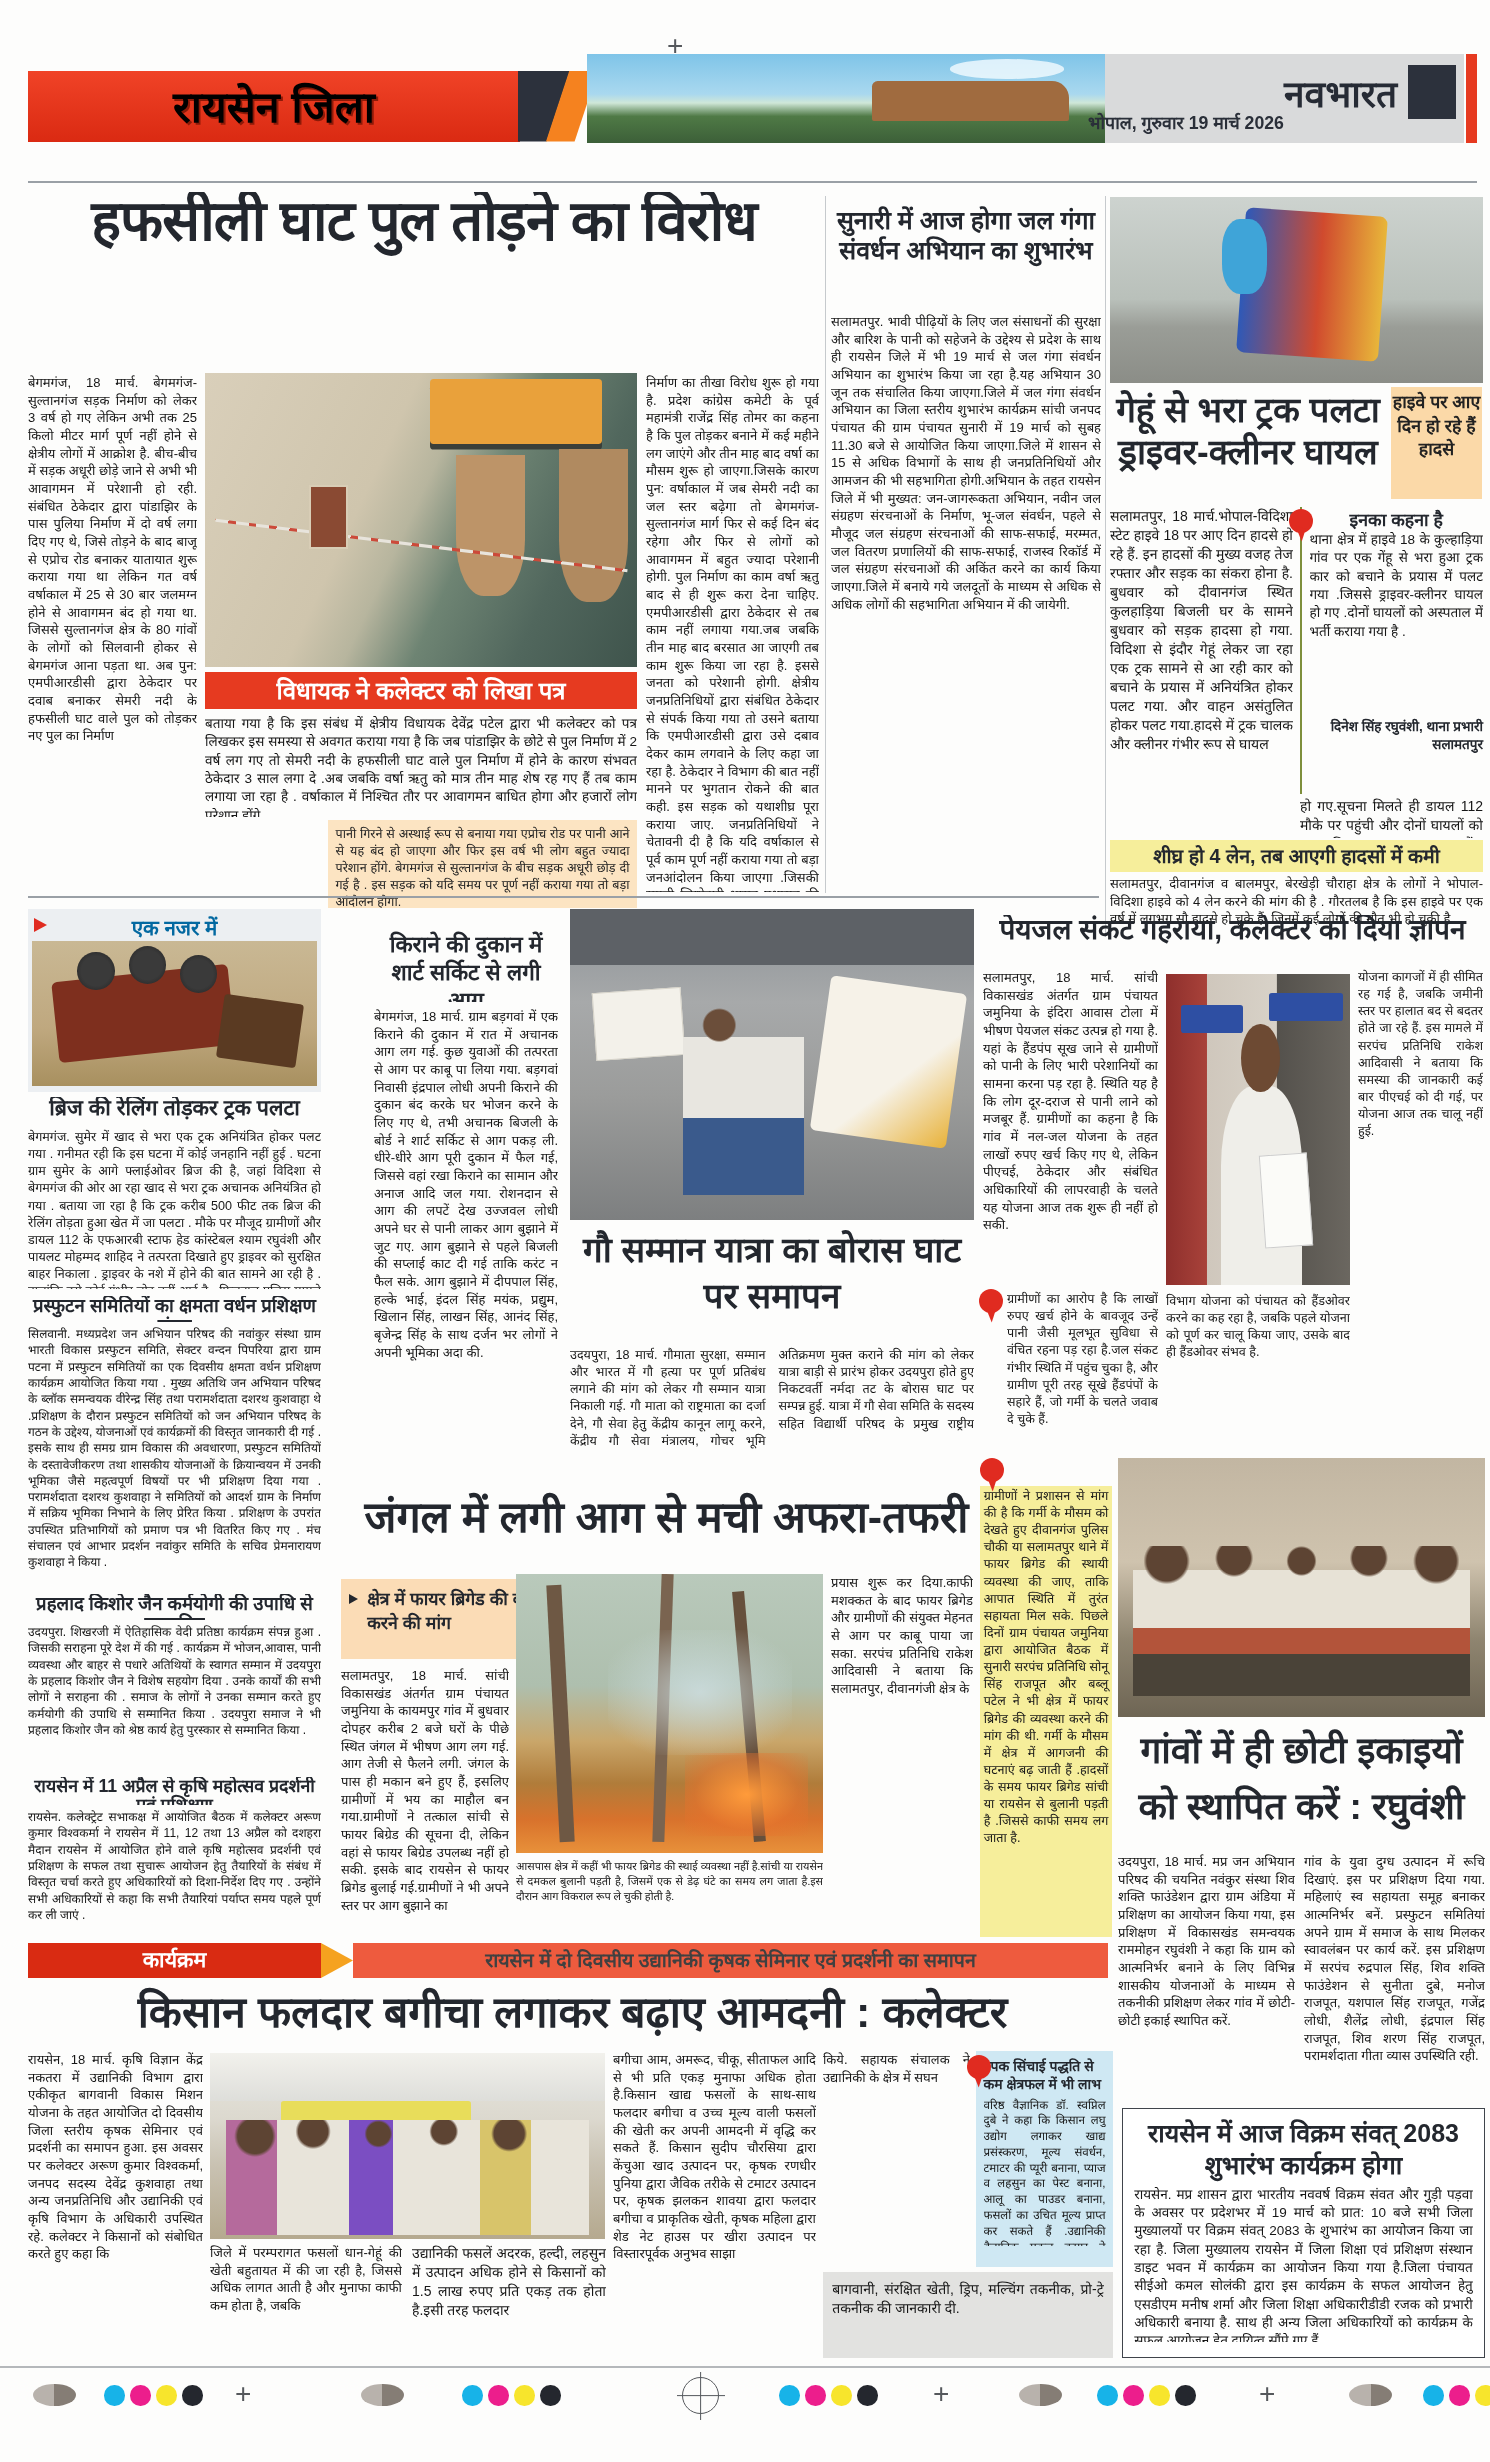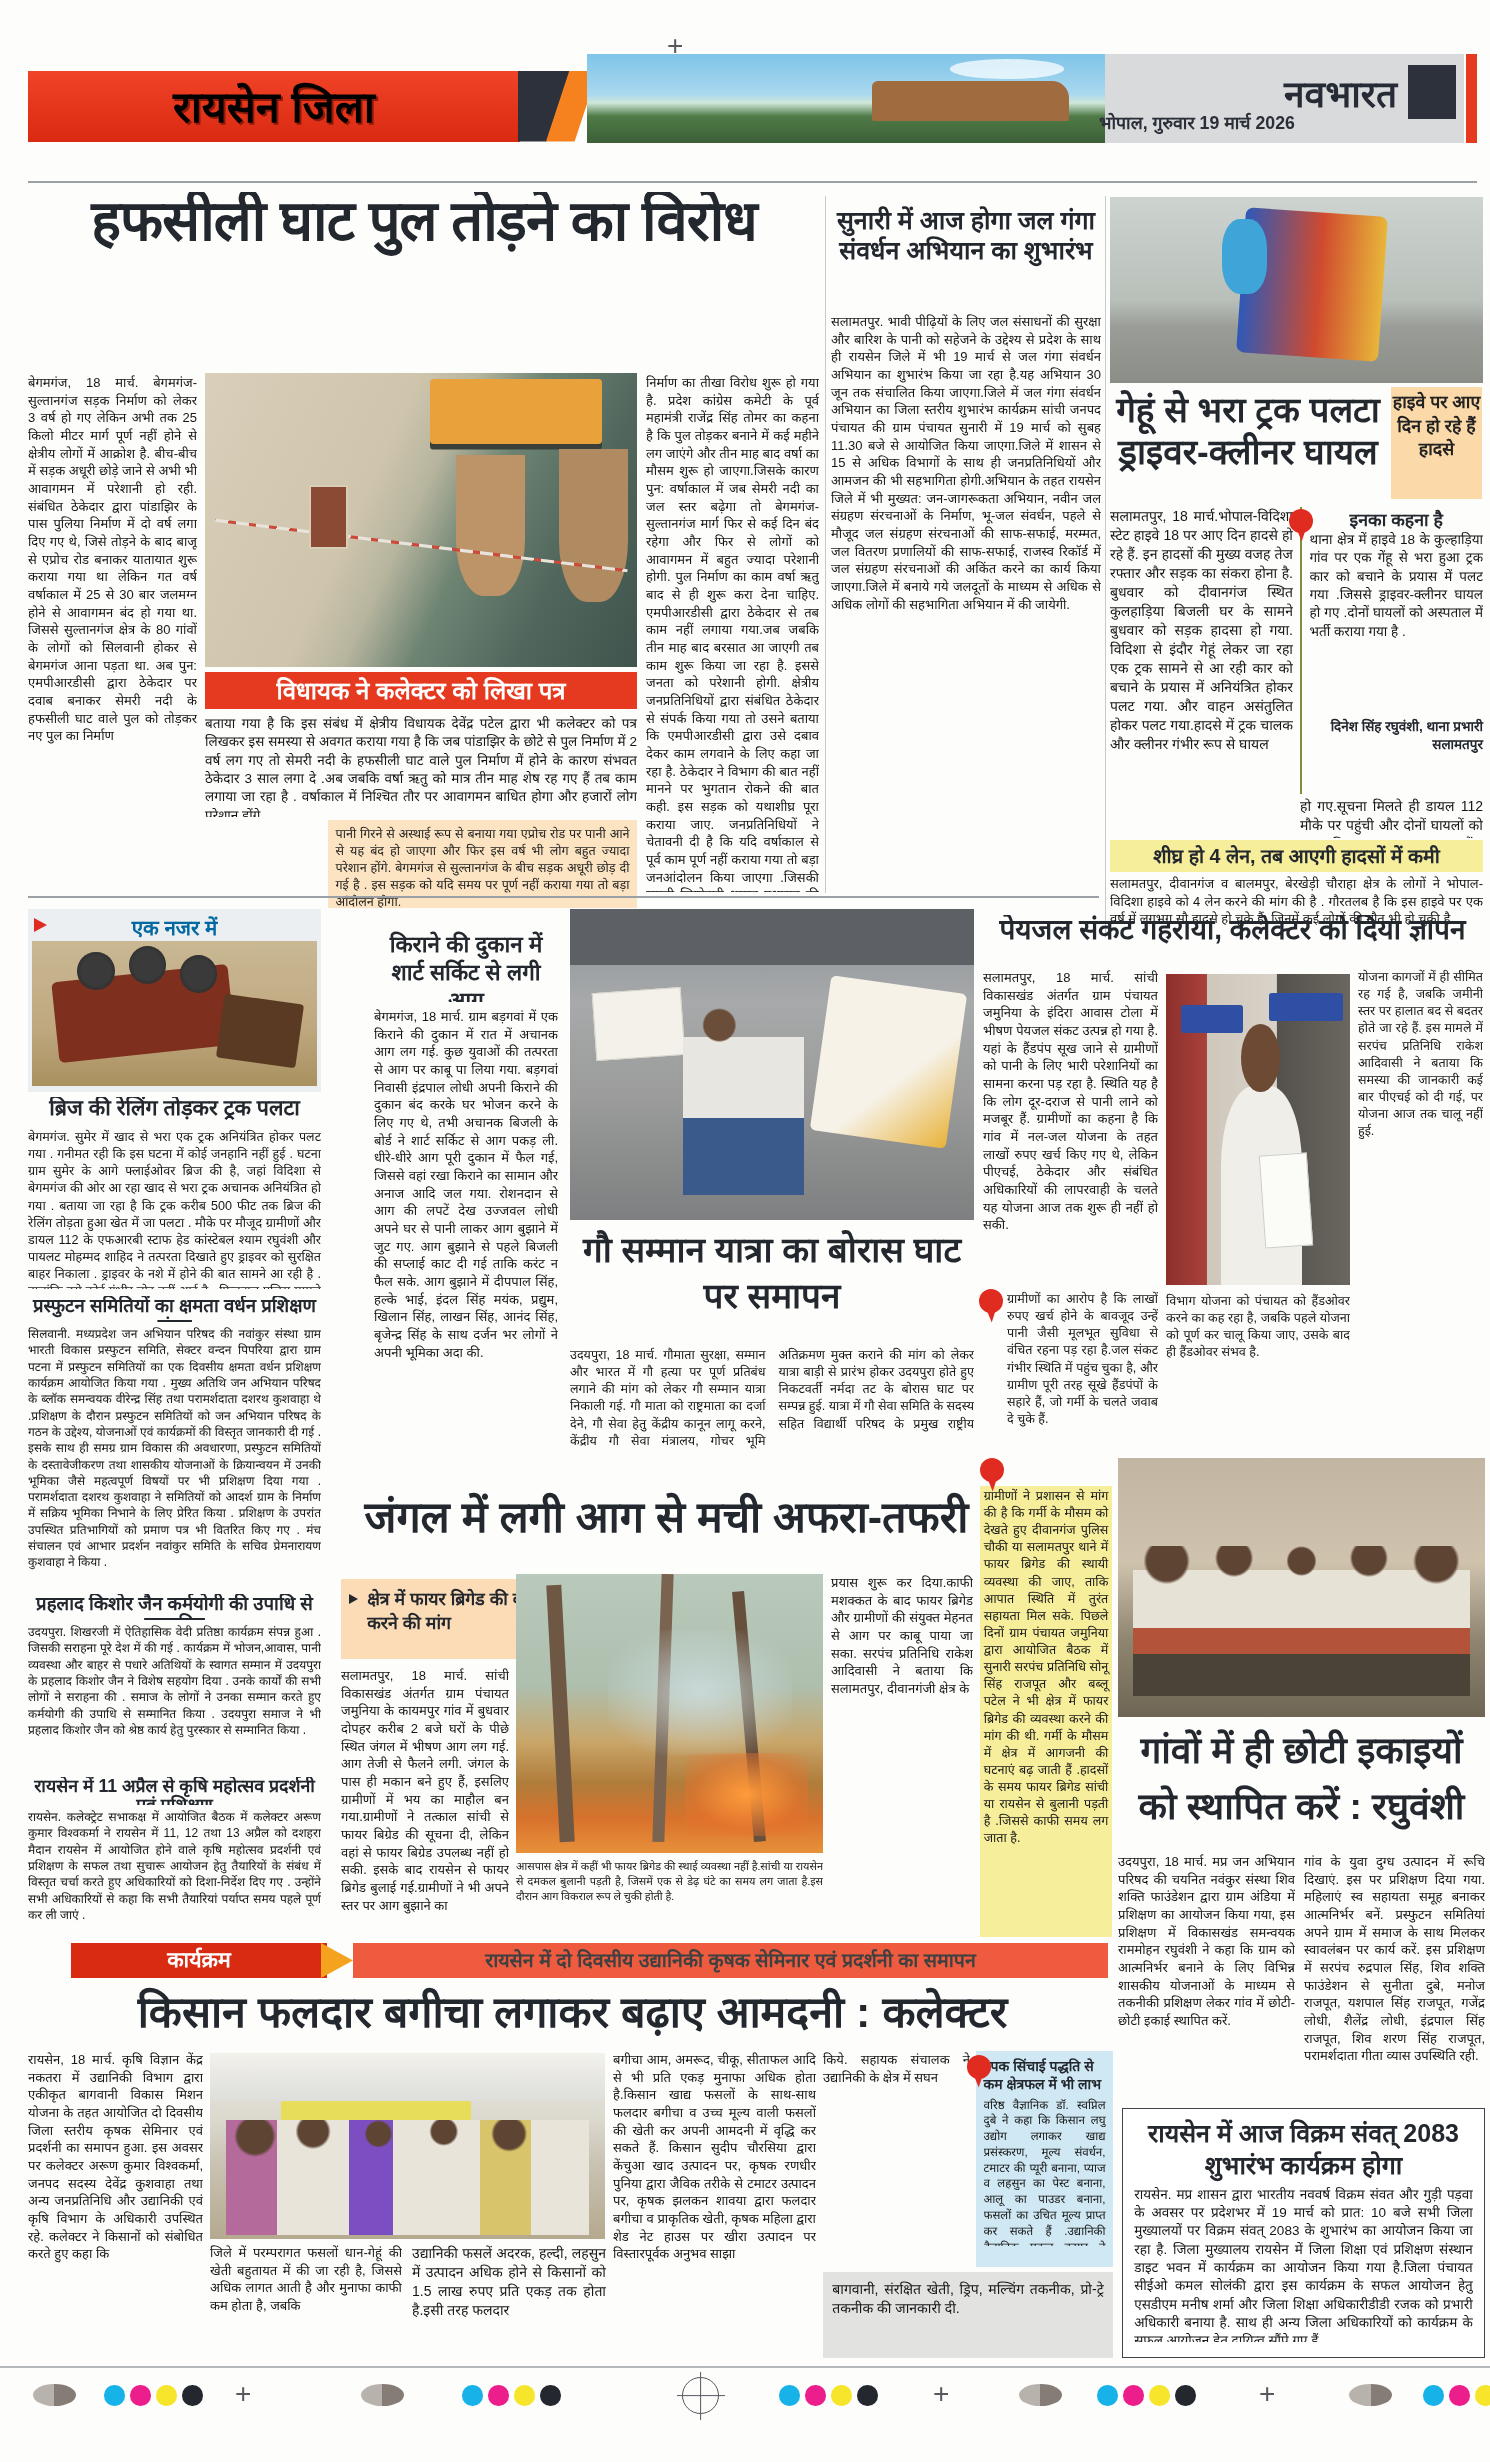--- a/index.html
+++ b/index.html
@@ -39,21 +39,21 @@
     <div class="abs" style="left:546px;top:18.6px;width:52px;height:71px;background:#f5821f;clip-path:polygon(45% 0,100% 0,55% 100%,0 100%);"></div>
     <div class="abs ph" style="left:587px;top:1.9px;width:518px;height:89px;
                 background:
                  linear-gradient(180deg,#7fc4e8 0%,#a9d8ef 45%,#cfe7d8 55%,#4f7a46 70%,#3c5f38 100%);">
       <div class="abs" style="left:55%;top:30%;width:38%;height:45%;background:#a06b3f;border-radius:5.6px 17px 1.9px 1.9px;"></div>
       <div class="abs" style="left:70%;top:6%;width:22%;height:22%;background:#f4fbff;border-radius:50%;opacity:.8;"></div>
     </div>
     <div class="abs" style="left:1105px;top:1.9px;width:359px;height:89px;background:#d9dadb;"></div>
     <div class="abs" style="left:1136px;top:15px;width:261px;text-align:right;font-size:37px;font-weight:bold;color:#262b35;
                 font-family:'Liberation Serif','DejaVu Serif',serif;">नवभारत</div>
-    <div class="abs" style="left:1099px;top:58px;width:298px;text-align:left;font-size:17.7px;font-weight:bold;color:#2a2f39;">भोपाल, गुरुवार 19 मार्च 2026</div>
+    <div class="abs" style="left:1037px;top:58px;width:298px;text-align:center;font-size:17.7px;font-weight:bold;color:#2a2f39;">भोपाल, गुरुवार 19 मार्च 2026</div>
     <div class="abs" style="left:1408px;top:13px;width:48px;height:54px;background:#2c313c;"></div>
     <div class="abs" style="left:1466px;top:1.9px;width:11.2px;height:89px;background:#e63a20;"></div>
   </div>
 
   <div class="abs rule" style="left:28px;top:181px;width:1449px;height:1.9px;"></div>
 
   <div class="abs hl" style="left:28px;top:192px;width:792px;height:132px;font-size:56px;letter-spacing:-0.9px;line-height:1.05;">हफसीली घाट पुल तोड़ने का विरोध</div>
 
   <div class="abs body" style="left:28px;top:374px;width:169px;height:445px;font-size:13px;">बेगमगंज, 18 मार्च. बेगमगंज-सुल्तानगंज सड़क निर्माण को लेकर 3 वर्ष हो गए लेकिन अभी तक 25 किलो मीटर मार्ग पूर्ण नहीं होने से क्षेत्रीय लोगों में आक्रोश है. बीच-बीच में सड़क अधूरी छोड़े जाने से अभी भी आवागमन में परेशानी हो रही. संबंधित ठेकेदार द्वारा पांडाझिर के पास पुलिया निर्माण में दो वर्ष लगा दिए गए थे, जिसे तोड़ने के बाद बाजू से एप्रोच रोड बनाकर यातायात शुरू कराया गया था लेकिन गत वर्ष वर्षाकाल में 25 से 30 बार जलमग्न होने से आवागमन बंद हो गया था. जिससे सुल्तानगंज क्षेत्र के 80 गांवों के लोगों को सिलवानी होकर से बेगमगंज आना पड़ता था. अब पुन: एमपीआरडीसी द्वारा ठेकेदार पर दवाब बनाकर सेमरी नदी के हफसीली घाट वाले पुल को तोड़कर नए पुल का निर्माण</div>
 
@@ -194,21 +194,21 @@
   </div>
   <div class="abs hl" style="left:1118px;top:1723px;width:367px;height:123px;font-size:37px;line-height:1.5;">गांवों में ही छोटी इकाइयों को स्थापित करें : रघुवंशी</div>
   <div class="abs body" style="left:1118px;top:1853px;width:177px;height:250px;font-size:13px;">उदयपुरा, 18 मार्च. मप्र जन अभियान परिषद की चयनित नवंकुर संस्था शिव शक्ति फाउंडेशन द्वारा ग्राम अंडिया में प्रशिक्षण का आयोजन किया गया, इस प्रशिक्षण में विकासखंड समन्वयक राममोहन रघुवंशी ने कहा कि ग्राम को आत्मनिर्भर बनाने के लिए विभिन्न शासकीय योजनाओं के माध्यम से तकनीकी प्रशिक्षण लेकर गांव में छोटी-छोटी इकाई स्थापित करें.</div>
   <div class="abs body" style="left:1304px;top:1853px;width:181px;height:250px;font-size:13px;">गांव के युवा दुग्ध उत्पादन में रूचि दिखाएं. इस पर प्रशिक्षण दिया गया. महिलाएं स्व सहायता समूह बनाकर आत्मनिर्भर बनें. प्रस्फुटन समितियां अपने ग्राम में समाज के साथ मिलकर स्वावलंबन पर कार्य करें. इस प्रशिक्षण में सरपंच रुद्रपाल सिंह, शिव शक्ति फाउंडेशन से सुनीता दुबे, मनोज राजपूत, यशपाल सिंह राजपूत, गजेंद्र लोधी, शैलेंद्र लोधी, इंद्रपाल सिंह राजपूत, शिव शरण सिंह राजपूत, परामर्शदाता गीता व्यास उपस्थिति रही.</div>
 
   <div class="abs" style="left:1122px;top:2108px;width:363px;height:250px;border:1.9px solid #3f444b;padding:7.5px 11.2px;background:#fff;">
     <div class="hl" style="font-size:25px;height:69px;line-height:1.3;">रायसेन में आज विक्रम संवत् 2083 शुभारंभ कार्यक्रम होगा</div>
     <div class="body" style="font-size:13.5px;height:156px;">रायसेन. मप्र शासन द्वारा भारतीय नववर्ष विक्रम संवत और गुड़ी पड़वा के अवसर पर प्रदेशभर में 19 मार्च को प्रात: 10 बजे सभी जिला मुख्यालयों पर विक्रम संवत् 2083 के शुभारंभ का आयोजन किया जा रहा है. जिला मुख्यालय रायसेन में जिला शिक्षा एवं प्रशिक्षण संस्थान डाइट भवन में कार्यक्रम का आयोजन किया गया है.जिला पंचायत सीईओ कमल सोलंकी द्वारा इस कार्यक्रम के सफल आयोजन हेतु एसडीएम मनीष शर्मा और जिला शिक्षा अधिकारीडीडी रजक को प्रभारी अधिकारी बनाया है. साथ ही अन्य जिला अधिकारियों को कार्यक्रम के सफल आयोजन हेतु दायित्व सौंपे गए हैं.</div>
   </div>
 
-  <div class="abs banner-red" style="left:28px;top:1943px;width:256px;height:35px;font-size:21.4px;line-height:35px;background:#d92b12;margin-left:43px;">कार्यक्रम</div>
+  <div class="abs banner-red" style="left:28px;top:1943px;width:293px;height:35px;font-size:21.4px;line-height:35px;background:#d92b12;">कार्यक्रम</div>
   <div class="abs" style="left:321px;top:1943px;width:32px;height:35px;background:#f5a21f;clip-path:polygon(0 0,100% 50%,0 100%);"></div>
   <div class="abs" style="left:353px;top:1943px;width:755px;height:35px;background:#ee5b3e;"></div>
   <div class="abs" style="left:353px;top:1946px;width:755px;text-align:center;font-weight:bold;font-size:19.6px;color:#404040;">रायसेन में दो दिवसीय उद्यानिकी कृषक सेमिनार एवं प्रदर्शनी का समापन</div>
   <div class="abs hl" style="left:37px;top:1982px;width:1071px;height:63px;font-size:43px;line-height:1.4;">किसान फलदार बगीचा लगाकर बढ़ाए आमदनी : कलेक्टर</div>
 
   <div class="abs body" style="left:28px;top:2051px;width:175px;height:307px;font-size:13px;">रायसेन, 18 मार्च. कृषि विज्ञान केंद्र नकतरा में उद्यानिकी विभाग द्वारा एकीकृत बागवानी विकास मिशन योजना के तहत आयोजित दो दिवसीय जिला स्तरीय कृषक सेमिनार एवं प्रदर्शनी का समापन हुआ. इस अवसर पर कलेक्टर अरूण कुमार विश्वकर्मा, जनपद सदस्य देवेंद्र कुशवाहा तथा अन्य जनप्रतिनिधि और उद्यानिकी एवं कृषि विभाग के अधिकारी उपस्थित रहे. कलेक्टर ने किसानों को संबोधित करते हुए कहा कि</div>
 
   <div class="abs ph" style="left:210px;top:2053px;width:395px;height:186px;
               background:linear-gradient(180deg,#e8e6de 0%,#dcd9cf 35%,#c9c2b2 60%,#b5a98f 100%);">
     <div class="abs" style="left:0;top:0;width:100%;height:26%;background:linear-gradient(180deg,#f2f1ec,#dededa);"></div>

